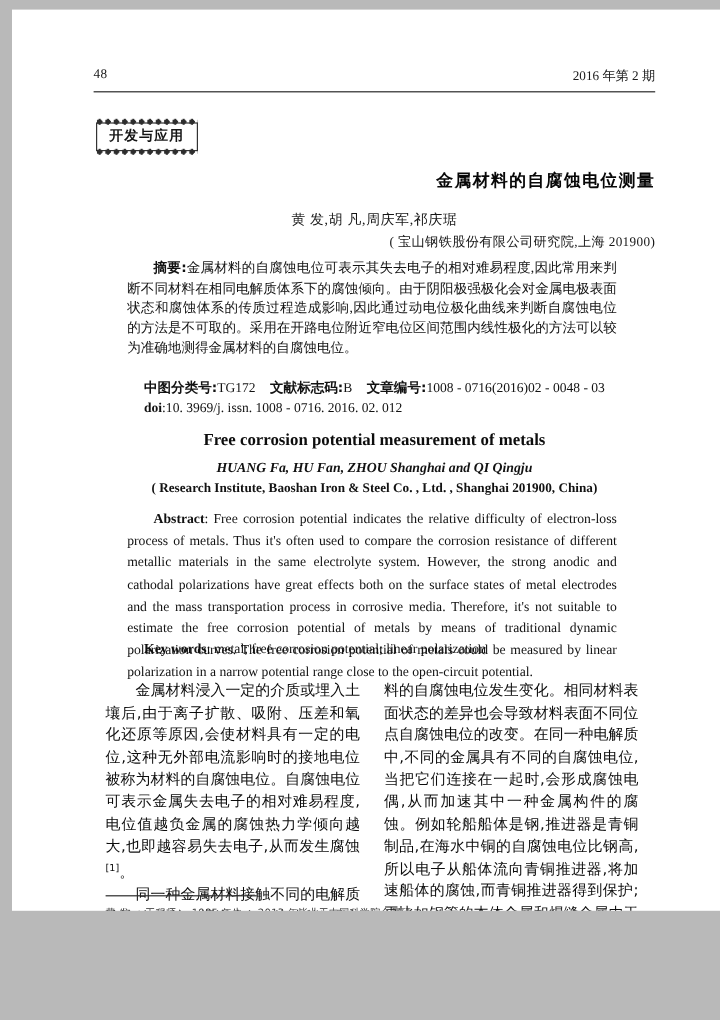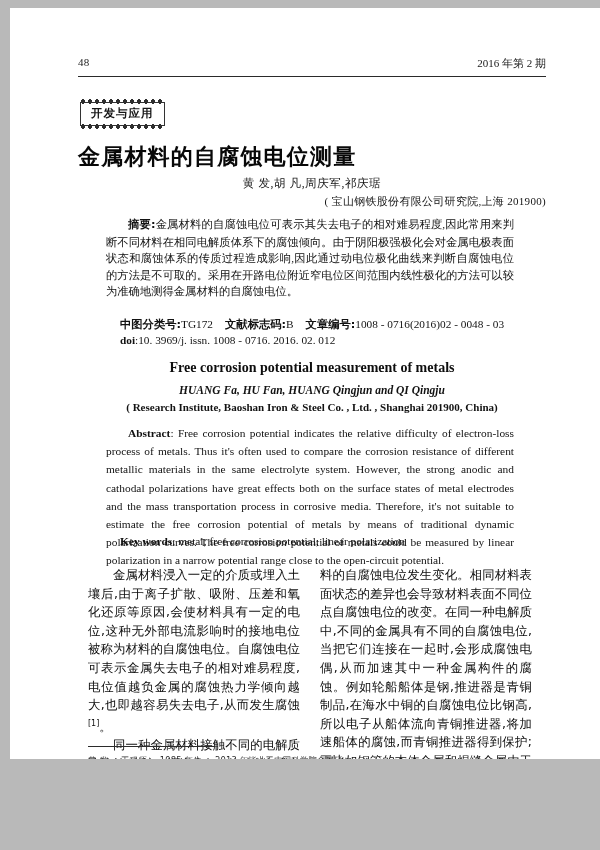--- a/index.html
+++ b/index.html
@@ -103,22 +103,22 @@
   .ribbon::before { top: -4px; }
   .ribbon::after  { bottom: -4px; }
   .ribbon .rib-label { position: relative; z-index: 2; }
 
   
   .cn-title {
     position: absolute;
     left: 68px;
     top: 134px;
     width: 468px;
-    text-align: left;
-    font-size: 22px;
+    text-align: right;
+    font-size: 14px;
     font-weight: bold;
     color: #080808;
     letter-spacing: 1.2px;
     font-family: "DejaVu Sans", "Liberation Sans", sans-serif;
   }
   .cn-authors {
     position: absolute;
     left: 68px;
     top: 168px;
     width: 468px;
@@ -312,21 +312,21 @@
   <div class="cn-affil">( 宝山钢铁股份有限公司研究院,上海  201900)</div>
 
   <div class="cn-abs"><b>摘要:</b><span>金属材料的自腐蚀电位可表示其失去电子的相对难易程度,因此常用来判断不同材料在相同电解质体系下的腐蚀倾向。由于阴阳极强极化会对金属电极表面状态和腐蚀体系的传质过程造成影响,因此通过动电位极化曲线来判断自腐蚀电位的方法是不可取的。采用在开路电位附近窄电位区间范围内线性极化的方法可以较为准确地测得金属材料的自腐蚀电位。</span></div>
 
 
   <div class="meta-line mc"><b>中图分类号:</b><span>TG172</span><span class="gapsm"></span><b>文献标志码:</b><span>B</span><span class="gapsm"></span><b>文章编号:</b><span>1008 - 0716(2016)02 - 0048 - 03</span></div>
 
   <div class="meta-line md"><span class="dlabel">doi</span><span>:10. 3969/j. issn. 1008 - 0716. 2016. 02. 012</span></div>
 
   <div class="en-title">Free corrosion potential measurement of metals</div>
-  <div class="en-authors">HUANG Fa, HU Fan, HUANG Qingjun and QI Qingju</div>
+  <div class="en-authors">HUANG Fa, HU Fan, ZHOU Shanghai and QI Qingju</div>
   <div class="en-affil">( Research Institute, Baoshan Iron &amp; Steel Co. , Ltd. , Shanghai 201900, China)</div>
 
   <div class="en-abs"><b>Abstract</b><span>: Free corrosion potential indicates the relative difficulty of electron-loss process of metals. Thus it's often used to compare the corrosion resistance of different metallic materials in the same electrolyte system. However, the strong anodic and cathodal polarizations have great effects both on the surface states of metal electrodes and the mass transportation process in corrosive media. Therefore, it's not suitable to estimate the free corrosion potential of metals by means of traditional dynamic polarization curves. The free corrosion potential of metals could be measured by linear polarization in a narrow potential range close to the open-circuit potential.</span></div>
 
   <div class="en-kw"><b>Key words</b><span>: metal; free corrosion potential; linear polarization</span></div>
 
   <div class="col col-left">
     <p><span>金属材料浸入一定的介质或埋入土壤后,由于离子扩散、吸附、压差和氧化还原等原因,会使材料具有一定的电位,这种无外部电流影响时的接地电位被称为材料的自腐蚀电位。自腐蚀电位可表示金属失去电子的相对难易程度,电位值越负金属的腐蚀热力学倾向越大,也即越容易失去电子,从而发生腐蚀</span><span class="sup">[1]</span><span>。</span></p>
     <p><span>同一种金属材料接触不同的电解质溶液(如土壤、湿润大气、海水等),或者相同电解质的浓度、温度、气体压力、流速等条件不同,均会造成材</span></p>
   </div>

